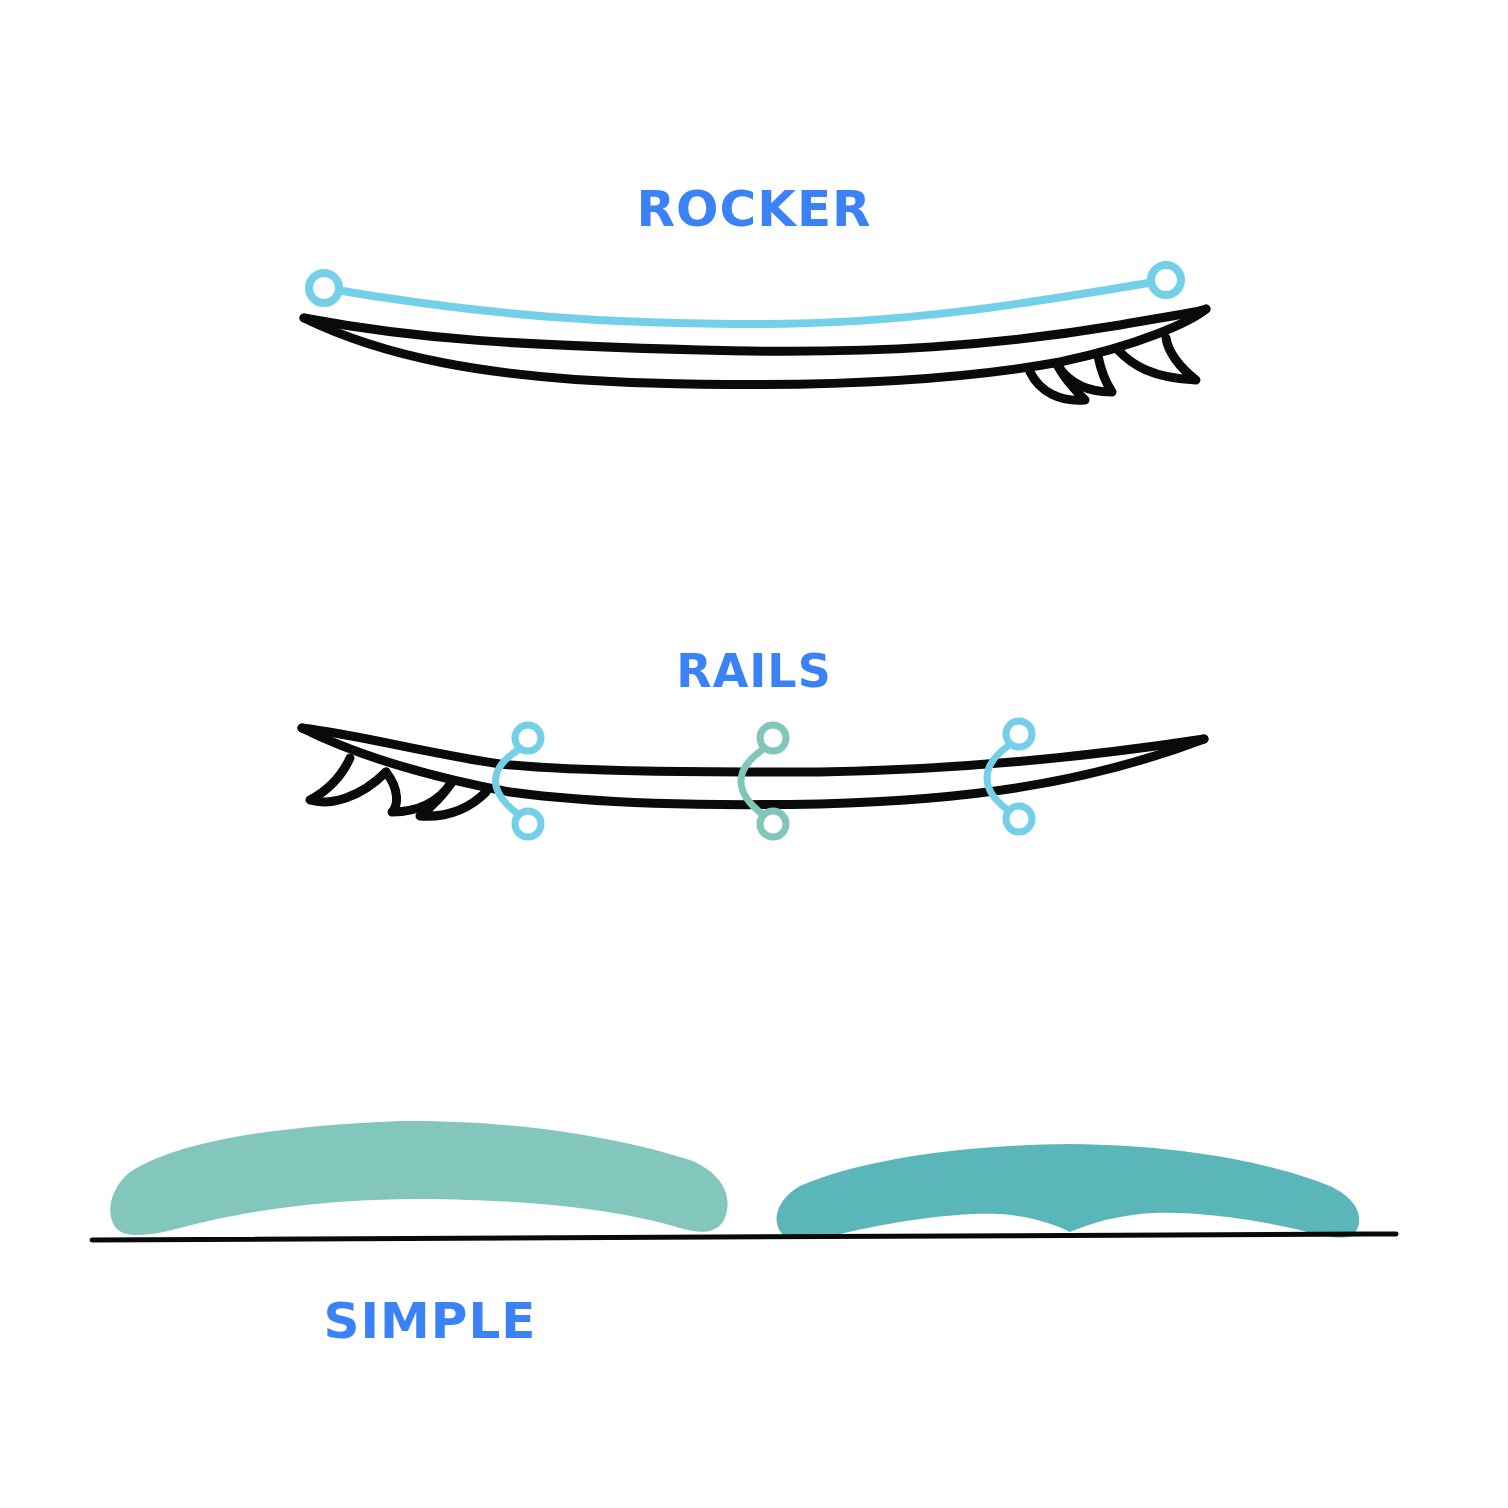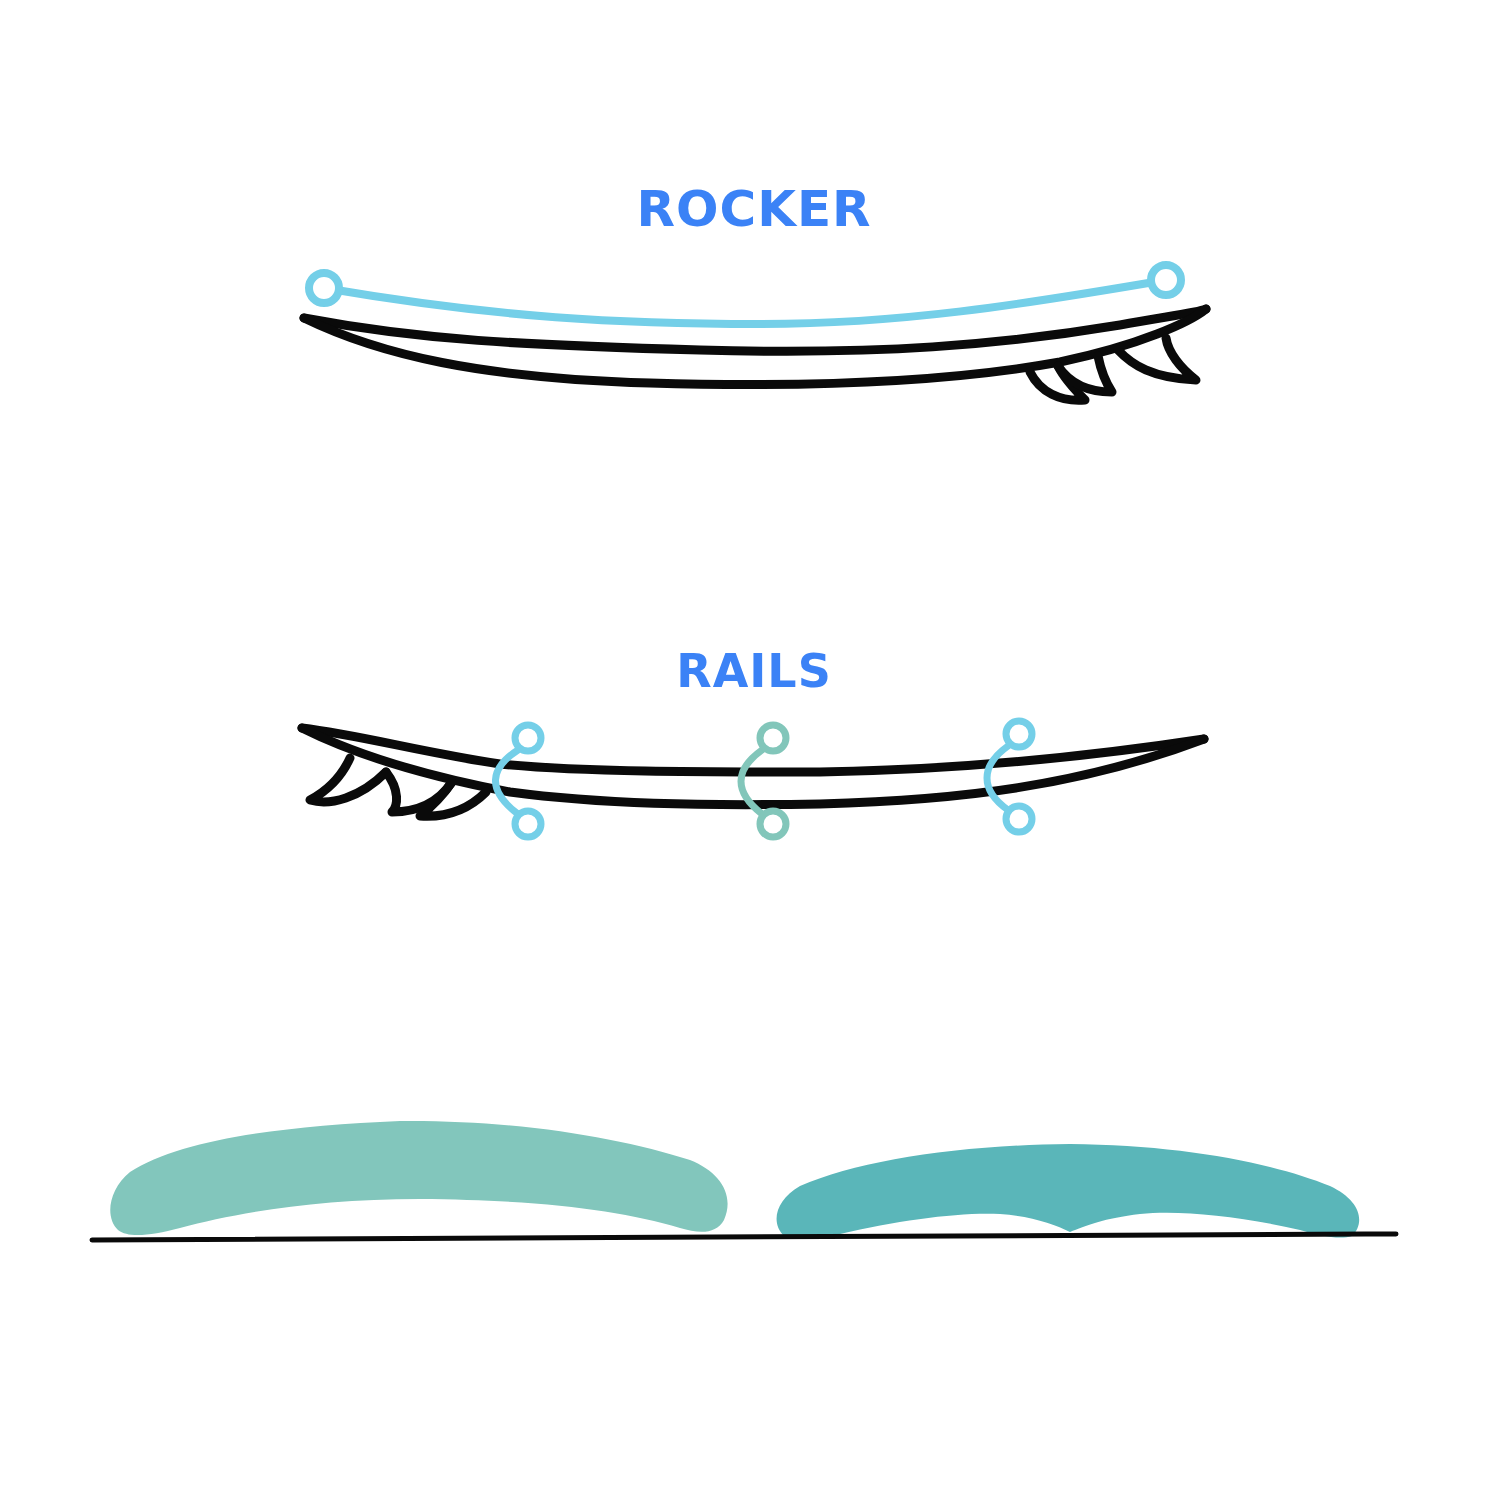--- a/index.html
+++ b/index.html
@@ -74,13 +74,14 @@
       <path d="M118 1230 C 105 1218, 108 1190, 130 1172 C 180 1140, 280 1126, 400 1121 C 520 1120, 620 1138, 690 1160 C 720 1172, 735 1195, 724 1220 C 716 1234, 700 1234, 680 1228 C 620 1210, 540 1200, 420 1199 C 320 1199, 240 1212, 180 1228 C 150 1236, 128 1238, 118 1230 Z" fill="#82c6bc"></path>
     </g>
     <g>
       <path d="M784 1236 C 770 1222, 776 1200, 800 1186 C 860 1160, 960 1145, 1070 1144 C 1180 1145, 1270 1162, 1330 1186 C 1360 1200, 1366 1222, 1352 1236 C 1340 1240, 1320 1236, 1300 1230 C 1240 1216, 1180 1210, 1140 1214 C 1105 1218, 1085 1226, 1070 1232 C 1055 1224, 1030 1216, 1000 1214 C 960 1212, 900 1220, 840 1234 C 818 1238, 796 1240, 784 1236 Z" fill="#5ab6b9"></path>
     </g>
     <path d="M92 1240 C 400 1238, 900 1234, 1396 1234" fill="none" stroke="#0a0a0a" stroke-width="5" stroke-linecap="round"></path>
   </svg>
 
   <div id="lbl-rocker" class="label">ROCKER</div>
   <div id="lbl-rails" class="label">RAILS</div>
+  <div id="lbl-simple" class="label">SIMPLE</div>
 </div>
 
 </body></html>

